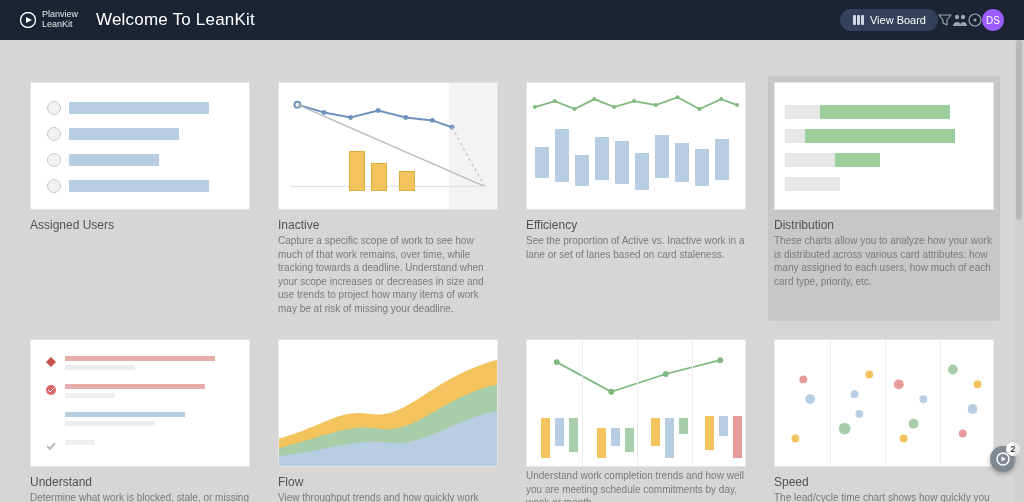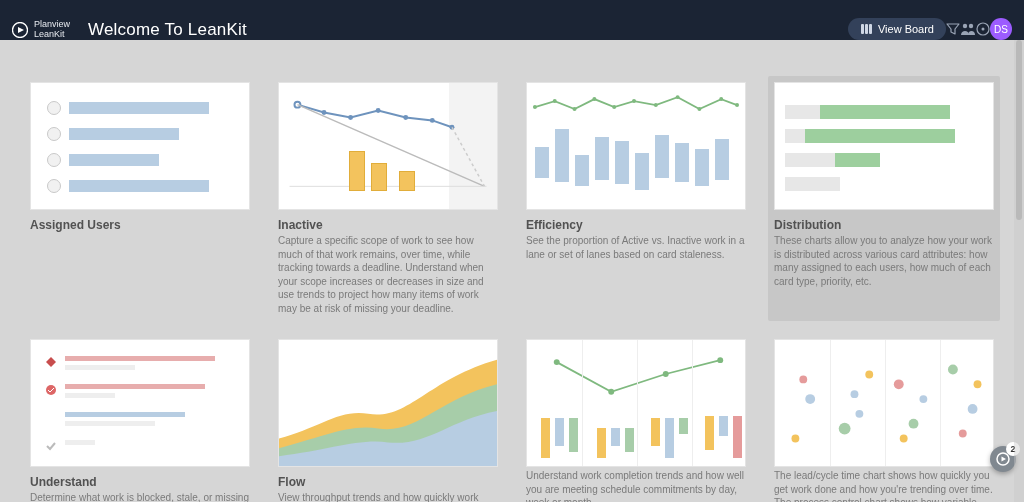--- a/index.html
+++ b/index.html
@@ -10,22 +10,22 @@
     width: 1024px;
     height: 502px;
     overflow: hidden;
     position: relative;
   }
   
   .topbar {
     height: 40px;
     background: #1b2434;
     display: flex;
-    align-items: flex-end;
-    padding: 0 12px;
+    align-items: center;
+    padding: 0 20px;
     color: #fff;
   }
   .logo {
     display: flex;
     align-items: center;
     gap: 6px;
     font-size: 9px;
     line-height: 1.1;
     color: #e6e9ee;
   }
@@ -96,21 +96,21 @@
   }
   .card.hovered {
     background: #c7c7c7;
     padding: 6px;
     margin: -6px;
     border-radius: 2px;
   }
   .card .title {
     margin-top: 8px;
     font-size: 12px;
-    font-weight: 700;
+    font-weight: 400;
     color: #525252;
   }
   .card .desc {
     margin-top: 2px;
     font-size: 10px;
     line-height: 1.35;
     color: #7a7a7a;
   }
 
   
@@ -452,20 +452,21 @@
               <circle cx="140" cy="85" r="5" fill="#a7cda9"></circle>
               <circle cx="150" cy="60" r="4" fill="#b7cde2"></circle>
               <circle cx="130" cy="100" r="4" fill="#f3c35d"></circle>
             <circle cx="180" cy="30" r="5" fill="#a7cda9"></circle>
               <circle cx="200" cy="70" r="5" fill="#b7cde2"></circle>
               <circle cx="190" cy="95" r="4" fill="#e59b9b"></circle>
               <circle cx="205" cy="45" r="4" fill="#f3c35d"></circle>
           </g>
         </svg>
       </div>
+      <div class="title">Speed</div>
       <div class="desc">The lead/cycle time chart shows how quickly you get work done and how you're trending over time. The process control chart shows how variable that delivery</div>
     </div>
 
   </div>
 </div>
 
 <div class="float-badge">
   <svg width="14" height="14" viewBox="0 0 14 14">
     <circle cx="7" cy="7" r="6" fill="none" stroke="#fff" stroke-width="1.5"></circle>
     <polygon points="5.5,4.5 10,7 5.5,9.5" fill="#fff"></polygon>

